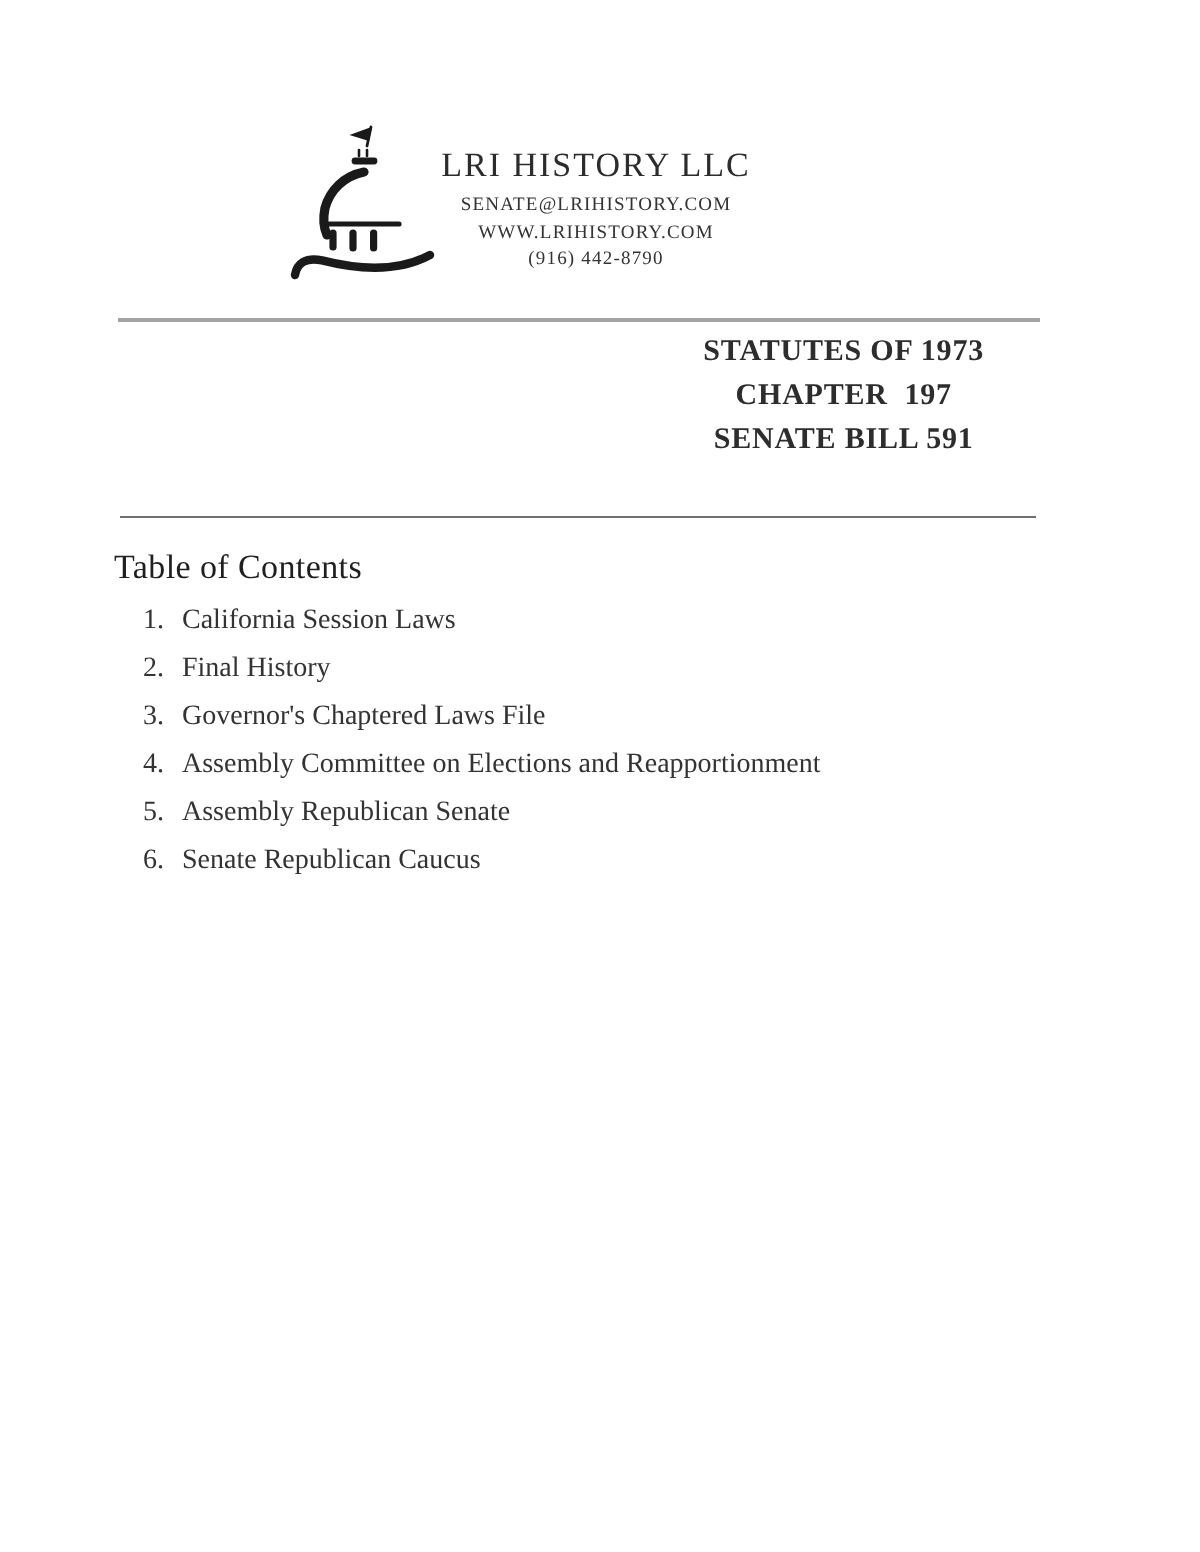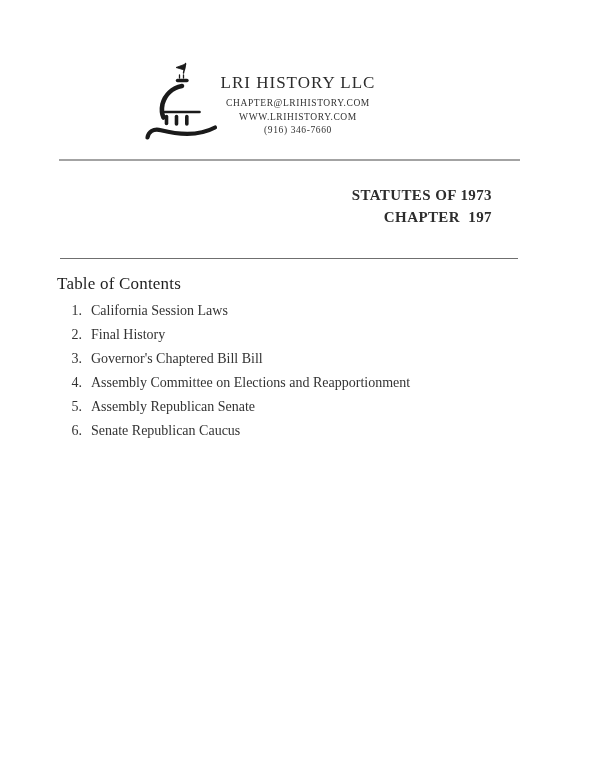--- a/index.html
+++ b/index.html
@@ -67,23 +67,23 @@
     left: 60px;
     top: 258px;
     width: 458px;
     height: 1px;
     background: #6f6f6f;
   }
 
   
   .ref-block {
     position: absolute;
-    top: 184px;
+    top: 165px;
     right: 108px;
-    text-align: right;
+    text-align: center;
   }
   .ref-line {
     font-size: 15px;
     line-height: 22px;
     font-weight: bold;
     letter-spacing: 0.4px;
     color: #2d2d2d;
     white-space: pre;
   }
 
@@ -139,48 +139,49 @@
       <path d="M21.5,59.5 V66.5" stroke-width="3.6"></path>
       <path d="M31.5,59.5 V67" stroke-width="3.6"></path>
       <path d="M41.8,59.5 V67" stroke-width="3.6"></path>
 
       <path d="M2.5,80.5 C 3.5,74.5 8,71.5 16,73.2 C 38,78.8 56,78 70,70.5" stroke-width="4.2"></path>
     </g>
   </svg>
 
   <div class="header-text">
     <div class="company-name">LRI HISTORY LLC</div>
-    <div class="contact-line">CHAPTER@LRIHISTORY.COM</div>
+    <div class="contact-line">SENATE@LRIHISTORY.COM</div>
     <div class="contact-line">WWW.LRIHISTORY.COM</div>
-    <div class="contact-line">(916) 346-7660</div>
+    <div class="contact-line">(916) 442-8790</div>
   </div>
 
   <div class="rule-top"></div>
 
   <div class="ref-block">
     <div class="ref-line">STATUTES OF 1973</div>
     <div class="ref-line">CHAPTER  197</div>
+    <div class="ref-line">SENATE BILL 591</div>
   </div>
 
   <div class="rule-mid"></div>
 
   <div class="toc-title">Table of Contents</div>
 
   <div class="toc-list">
     <div class="toc-item">
       <span class="toc-num">1.</span>
       <span class="toc-label">California Session Laws</span>
     </div>
     <div class="toc-item">
       <span class="toc-num">2.</span>
       <span class="toc-label">Final History</span>
     </div>
     <div class="toc-item">
       <span class="toc-num">3.</span>
-      <span class="toc-label">Governor's Chaptered Bill Bill</span>
+      <span class="toc-label">Governor's Chaptered Laws File</span>
     </div>
     <div class="toc-item">
       <span class="toc-num">4.</span>
       <span class="toc-label">Assembly Committee on Elections and Reapportionment</span>
     </div>
     <div class="toc-item">
       <span class="toc-num">5.</span>
       <span class="toc-label">Assembly Republican Senate</span>
     </div>
     <div class="toc-item">

